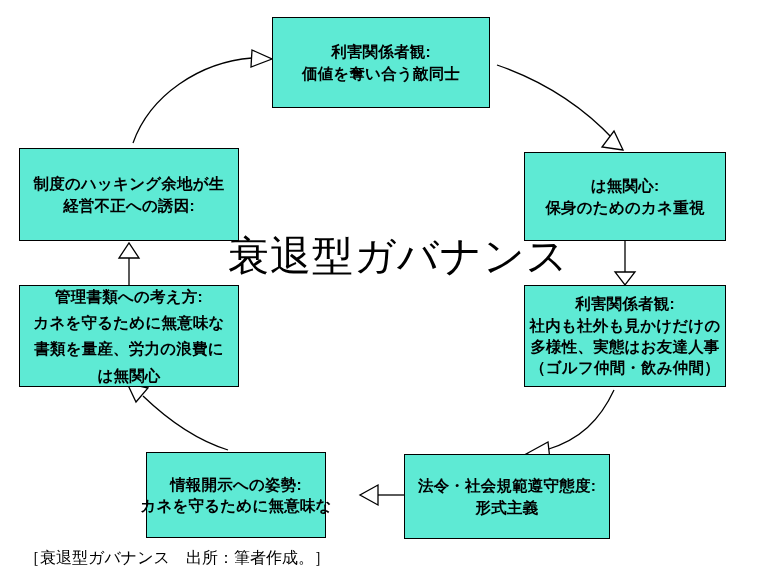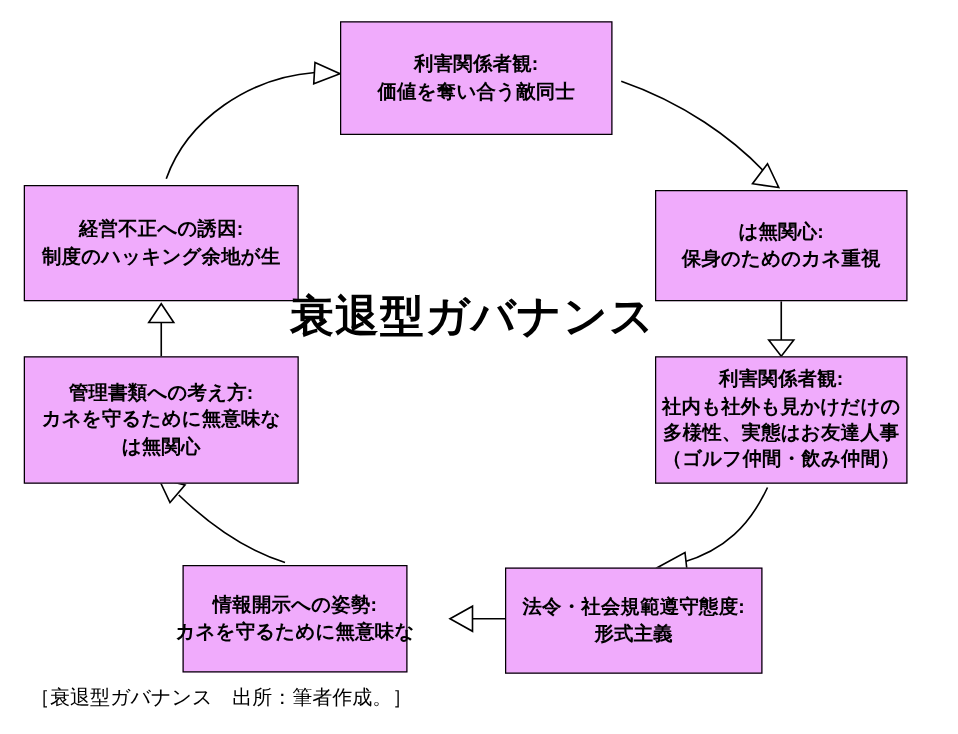--- a/index.html
+++ b/index.html
@@ -27,21 +27,21 @@
     left: 0;
     top: 0;
     width: 766px;
     height: 587px;
     pointer-events: none;
   }
   .node-box {
     position: absolute;
     box-sizing: border-box;
     border: 1.3px solid #000000;
-    background: #f0abfc;
+    background: #5eead4;
     display: flex;
     flex-direction: column;
     align-items: center;
     justify-content: center;
     text-align: center;
     font-size: 15.5px;
     line-height: 1.38;
     letter-spacing: 0.2px;
     font-weight: 600;
     color: #000000;
@@ -49,32 +49,32 @@
   .node-box .line {
     display: block;
     white-space: nowrap;
   }
   
   #node-stakeholder { left: 272px; top: 17px;  width: 218px; height: 91px; }
   #node-mgmt-stance { left: 524px; top: 152px; width: 202px; height: 89px; }
   #node-board       { left: 524px; top: 285px; width: 202px; height: 102px; }
   #node-compliance  { left: 404px; top: 454px; width: 206px; height: 85px; text-align: right; }
   #node-disclosure  { left: 146px; top: 452px; width: 180px; height: 86px; }
-  #node-documents   { left: 19px;  top: 285px; width: 220px; height: 102px; }
+  #node-documents   { left: 19px;  top: 285px; width: 220px; height: 102px; justify-content: space-between; }
   #node-incentive   { left: 19px;  top: 148px; width: 220px; height: 93px; }
 
   #center-title {
     position: absolute;
     left: 228px;
     top: 236px;
     width: 300px;
     text-align: center;
-    font-size: 35px;
+    font-size: 41px;
     line-height: 1;
-    font-weight: 700;
+    font-weight: 400;
     letter-spacing: 1px;
     color: #000000;
     white-space: nowrap;
   }
   #figure-caption {
     position: absolute;
     left: 24px;
     top: 548px;
     font-family: "Liberation Serif", "DejaVu Serif", serif;
     font-size: 16px;
@@ -136,25 +136,26 @@
   </div>
 
   <div class="node-box" id="node-disclosure">
     <span class="line">情報開示への姿勢:</span>
     <span class="line">カネを守るために無意味な</span>
   </div>
 
   <div class="node-box" id="node-documents">
     <span class="line">管理書類への考え方:</span>
     <span class="line">カネを守るために無意味な</span>
+    <span class="line">書類を量産、労力の浪費に</span>
     <span class="line">は無関心</span>
   </div>
 
   <div class="node-box" id="node-incentive">
+    <span class="line">制度のハッキング余地が生</span>
     <span class="line">経営不正への誘因:</span>
-    <span class="line">制度のハッキング余地が生</span>
   </div>
 
   <div id="center-title">衰退型ガバナンス</div>
 
   <div id="figure-caption">［衰退型ガバナンス　出所：筆者作成。］</div>
 
 </div>
 
 </body></html>

